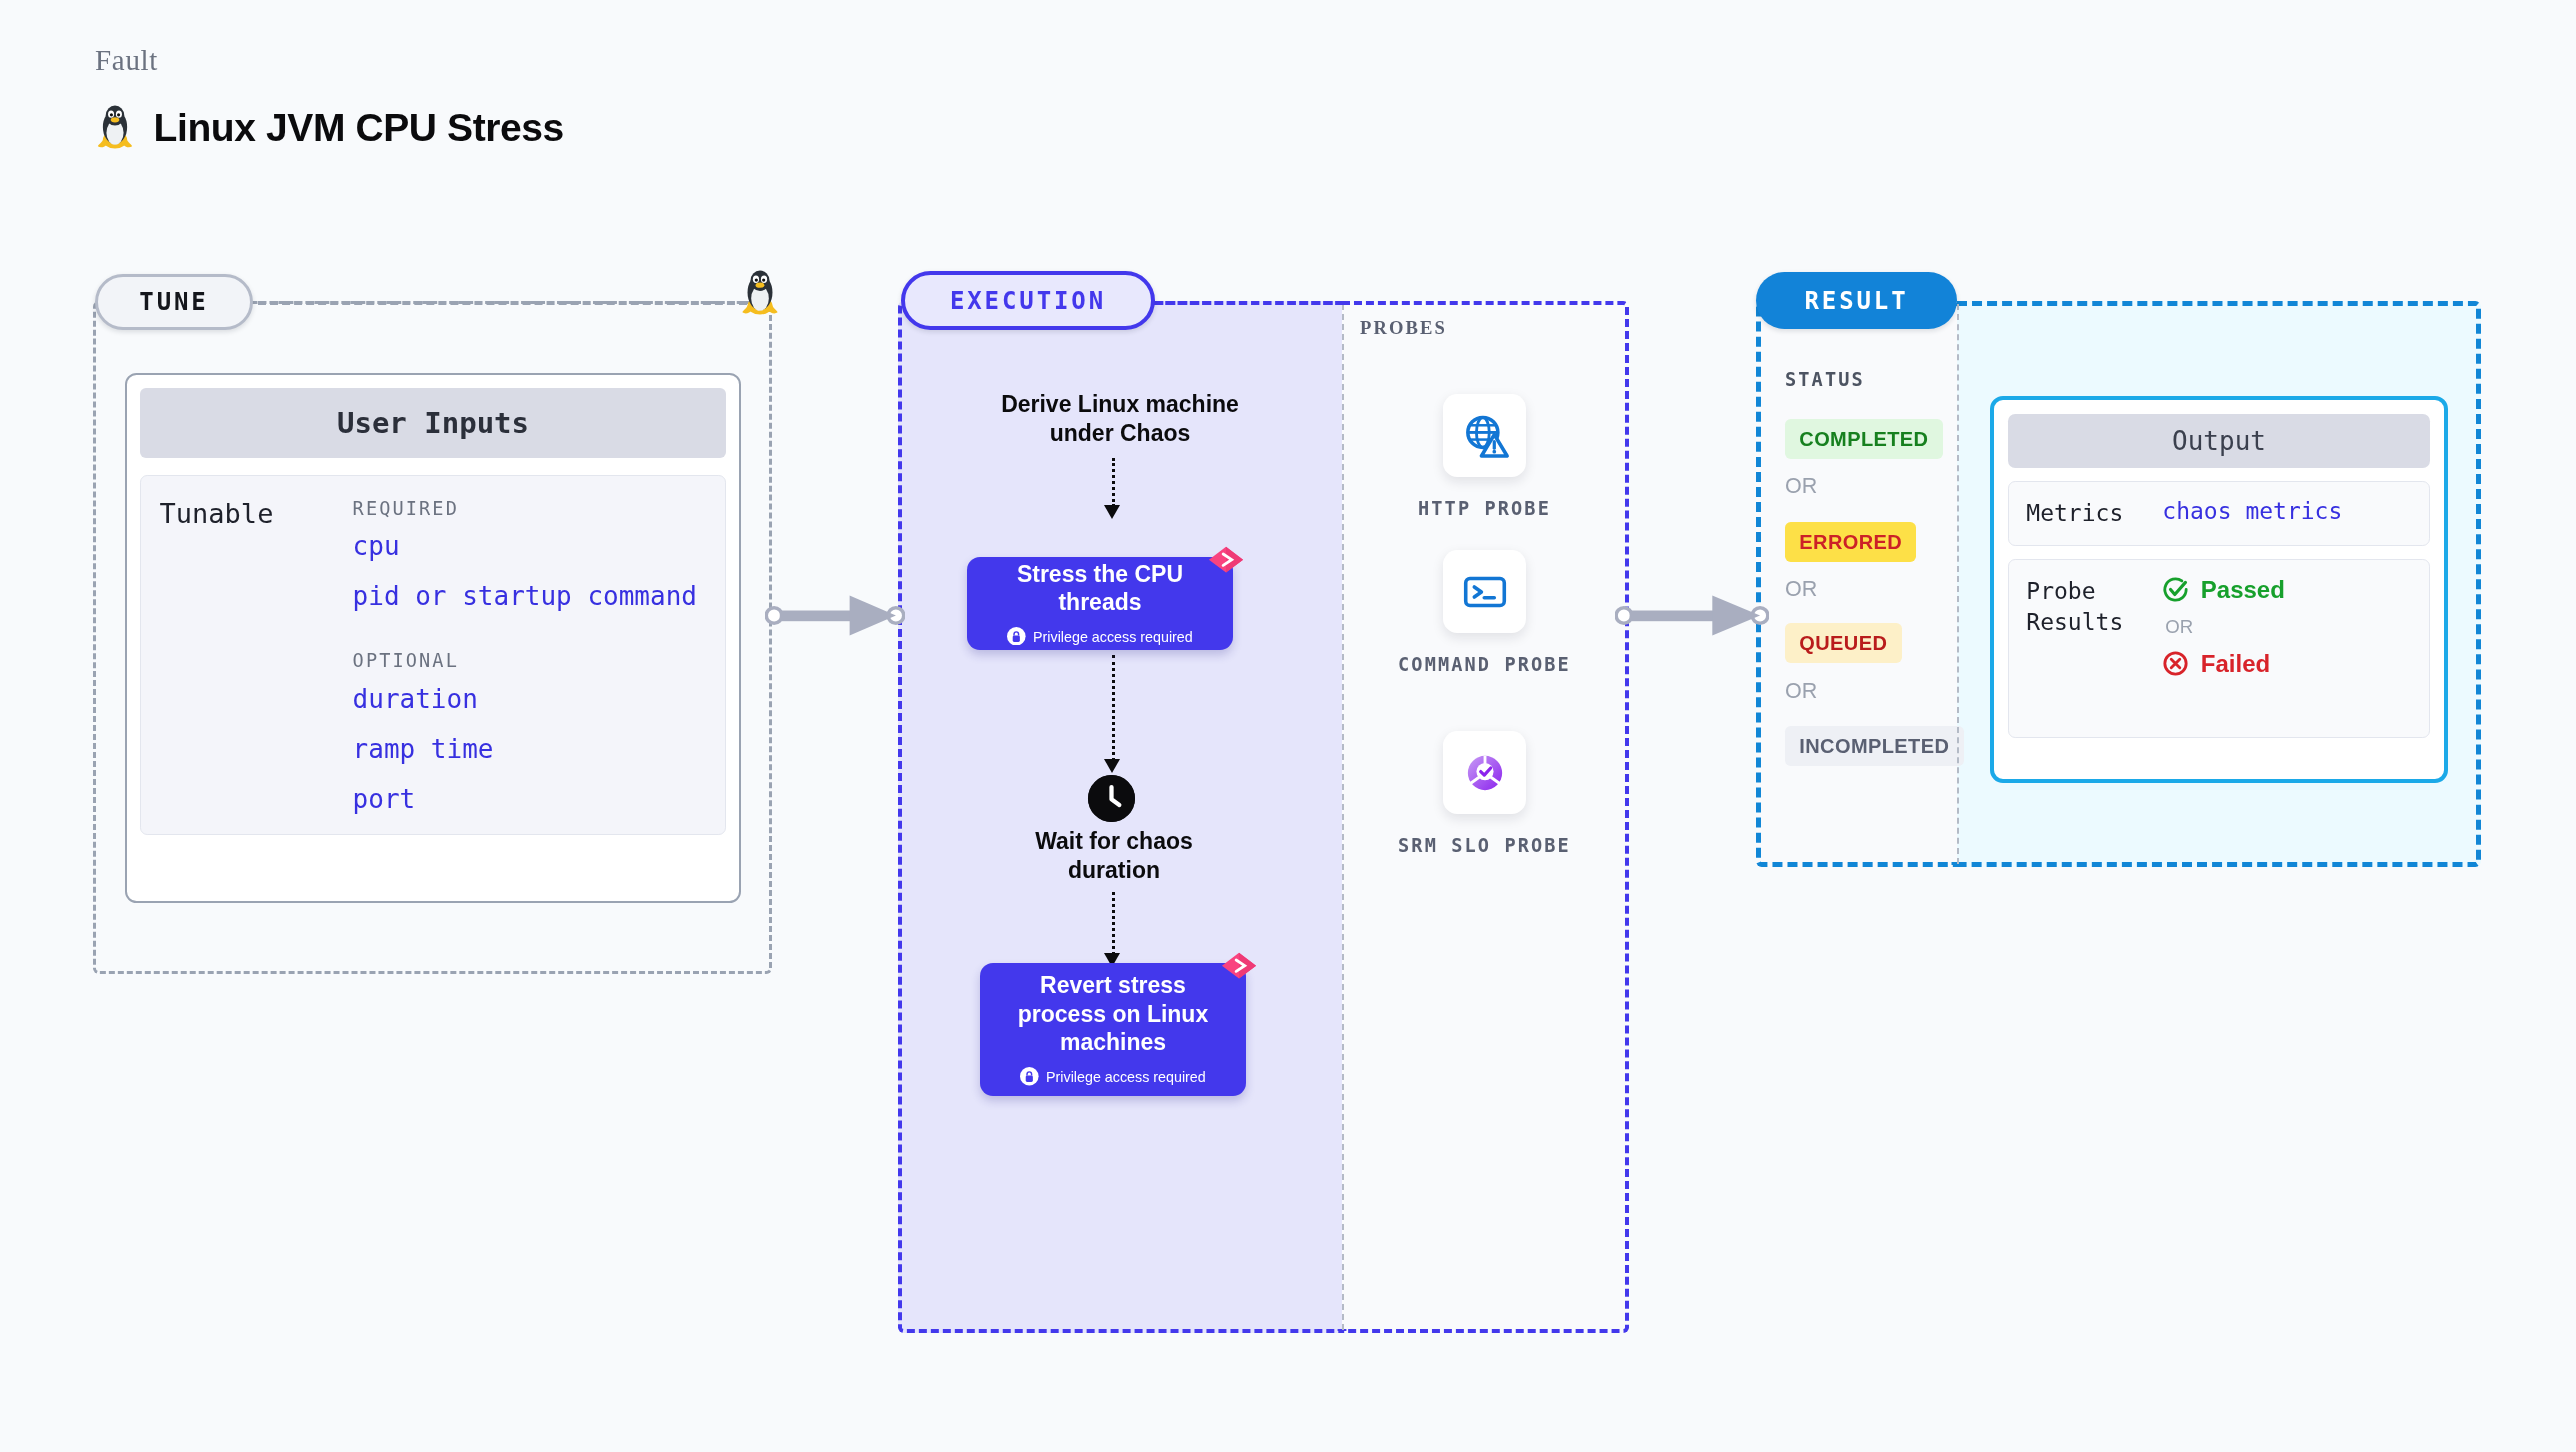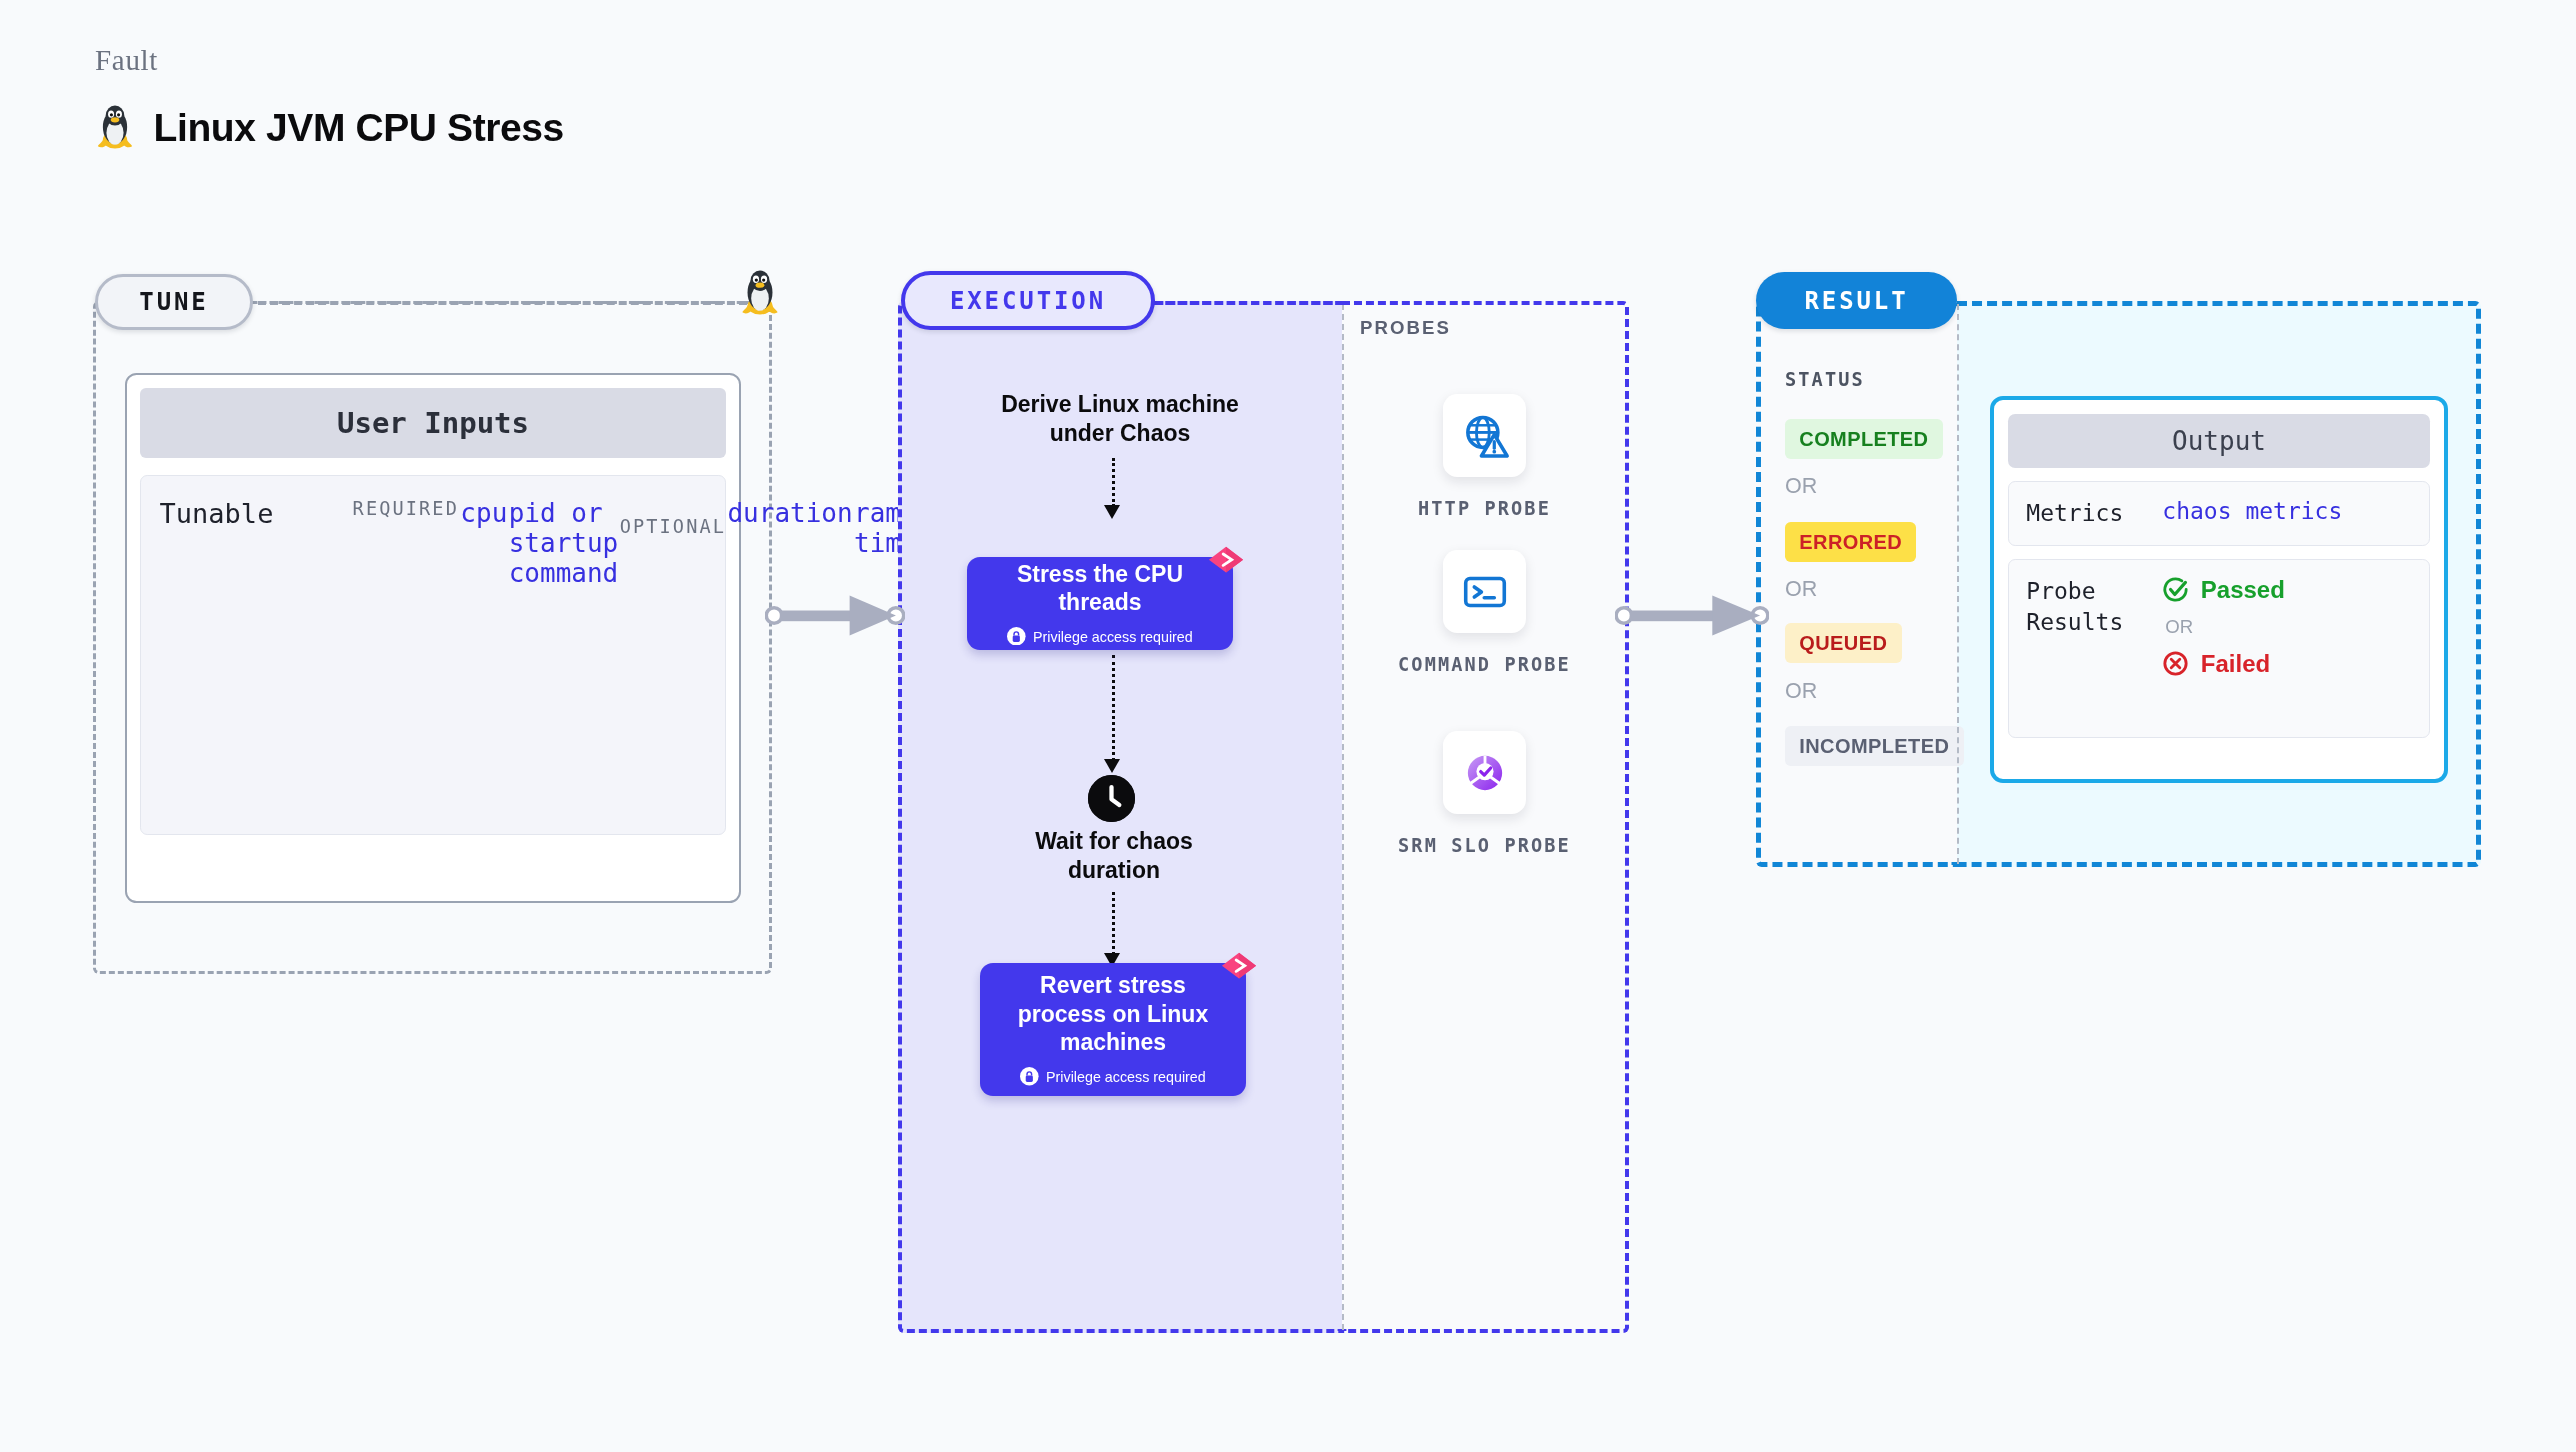--- a/index.html
+++ b/index.html
@@ -76,21 +76,21 @@
   }
   #tunable-body {
     margin-top: 17px; height: 360px;
     background: #f4f5fa; border: 1.4px solid #e3e6ee; border-radius: 7.2px;
     display: flex; padding: 21.5px 18.6px;
   }
   #tunable-label {
     font-family: "DejaVu Sans Mono", monospace;
     font-size: 27px; color: #1e212b; width: 193px; flex: none;
   }
-  #tunable-list { display: flex; gap: 1.4px; }
+  #tunable-list { display: flex; flex-direction: column; gap: 1.4px; }
   .group-label {
     font-family: "DejaVu Sans Mono", monospace;
     font-size: 18.6px; color: #6b7280; letter-spacing: 2.1px;
     margin-bottom: 11.5px;
   }
   .group-label.second { margin-top: 18.6px; }
   .tunable-item {
     font-family: "DejaVu Sans Mono", monospace;
     font-size: 26px; color: #3730e0; margin-bottom: 18.6px;
   }
@@ -121,21 +121,21 @@
     border: 4.3px dashed #4338ec; border-left: none;
     border-radius: 0 5.7px 5.7px 0;
     background: #f9fafc;
   }
   #probes-divider {
     position: absolute; left: 1342px; top: 304px; height: 1026px; width: 0;
     border-left: 2.9px dashed #b4bac6; z-index: 3;
   }
   #probes-label {
     position: absolute; left: 1360px; top: 317px;
-    font-family: Liberation Sans, sans-serif;
+    font-family: Liberation Serif, serif;
     font-size: 18.6px; font-weight: bold; color: #5a6072; letter-spacing: 2.1px;
   }
 
   
   .flow-text {
     position: absolute; text-align: center;
     font-size: 23px; font-weight: bold; color: #0b0b0d; line-height: 1.28;
   }
   .dotted-conn {
     position: absolute; width: 0;

